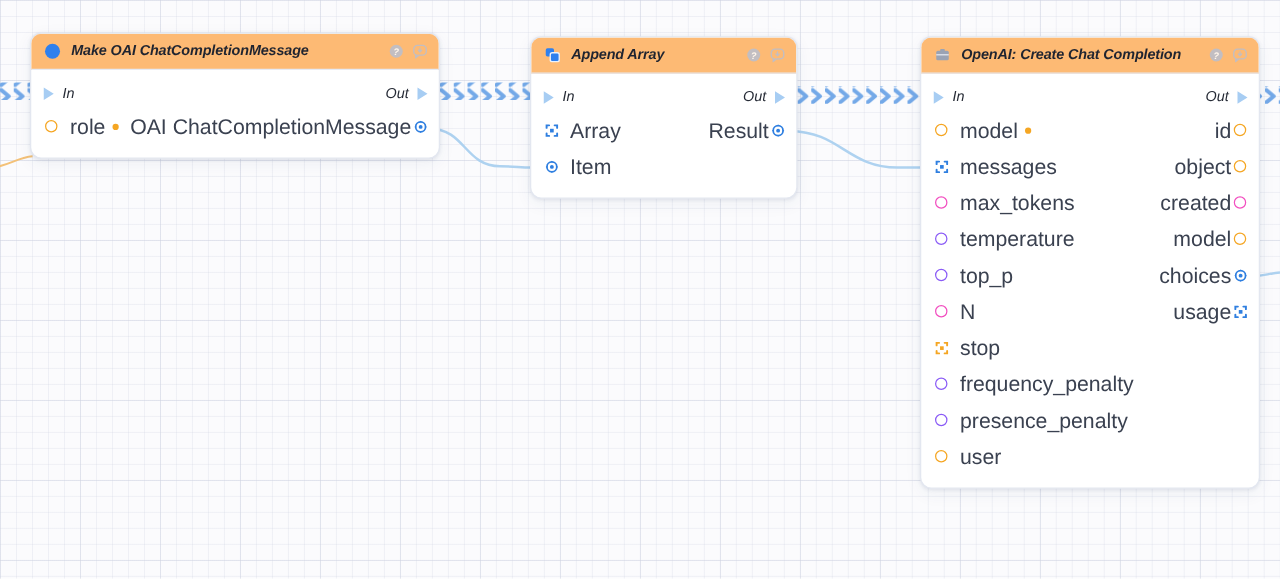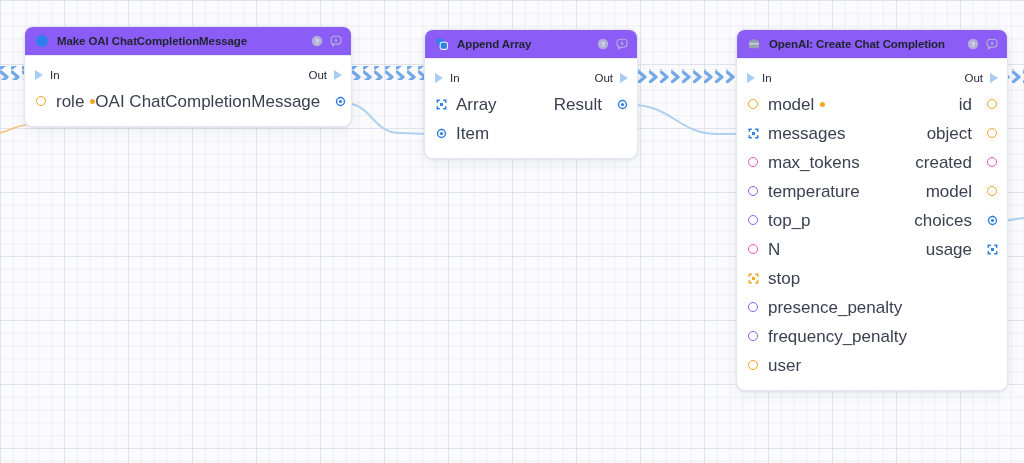--- a/index.html
+++ b/index.html
@@ -41,22 +41,23 @@
     border: 1px solid #e3e7f0;
     box-shadow: 0 1px 3px rgba(40,60,110,0.10), 0 4px 14px rgba(40,60,110,0.06);
     overflow: hidden;
   }
 
   .node-header {
     display: flex;
     align-items: center;
     height: 29px;
     padding: 0 9px 0 11px;
-    background: #8b5cf6;
+    background: #fdba74;
     border-bottom: 1px solid #e6eaf3;
+    font-style: italic;
   }
 
   .node-title {
     flex: 1;
     font-size: 11.5px;
     font-weight: bold;
     color: #1f2430;
     letter-spacing: -0.1px;
     white-space: nowrap;
     margin-left: 9px;
@@ -73,38 +74,39 @@
   .flow-row {
     display: flex;
     align-items: center;
     height: 25px;
     padding: 0 9px 0 10px;
   }
   .flow-left, .flow-right { display: flex; align-items: center; gap: 7px; }
   .flow-right { margin-left: auto; }
   .flow-label {
     font-size: 11.5px;
+    font-style: italic;
     color: #262b36;
   }
   .tri {
     width: 0; height: 0;
     border-top: 5px solid transparent;
     border-bottom: 5px solid transparent;
     border-left: 8px solid #a7cdf3;
   }
 
   
   .port-row {
     display: flex;
     align-items: center;
     height: 29px;
     padding: 0 9px 0 11px;
   }
   .port-left { display: flex; align-items: center; gap: 9px; }
-  .port-right { display: flex; align-items: center; gap: 15px; margin-left: auto; }
+  .port-right { display: flex; align-items: center; gap: 2px; margin-left: auto; }
   .port-label {
     font-size: 17px;
     color: #3a4150;
     white-space: nowrap;
   }
   .value-dot {
     width: 5px; height: 5px;
     border-radius: 50%;
     background: #f5a623;
     margin-left: -3px;
@@ -412,29 +414,29 @@
                 <rect x="4.4" y="4.4" width="3.2" height="3.2" fill="currentColor"></rect>
               </svg>
               <span class="port-label">stop</span>
             </span>
           </div>
           <div class="port-row">
             <span class="port-left">
               <span class="pg" style="color:#8b5cf6">
                 <span class="ring" style="display:block"></span>
               </span>
+              <span class="port-label">frequency_penalty</span>
+            </span>
+          </div>
+          <div class="port-row">
+            <span class="port-left">
+              <span class="pg" style="color:#8b5cf6">
+                <span class="ring" style="display:block"></span>
+              </span>
               <span class="port-label">presence_penalty</span>
-            </span>
-          </div>
-          <div class="port-row">
-            <span class="port-left">
-              <span class="pg" style="color:#8b5cf6">
-                <span class="ring" style="display:block"></span>
-              </span>
-              <span class="port-label">frequency_penalty</span>
             </span>
           </div>
           <div class="port-row">
             <span class="port-left">
               <span class="pg" style="color:#f5a623">
                 <span class="ring" style="display:block"></span>
               </span>
               <span class="port-label">user</span>
             </span>
           </div>

